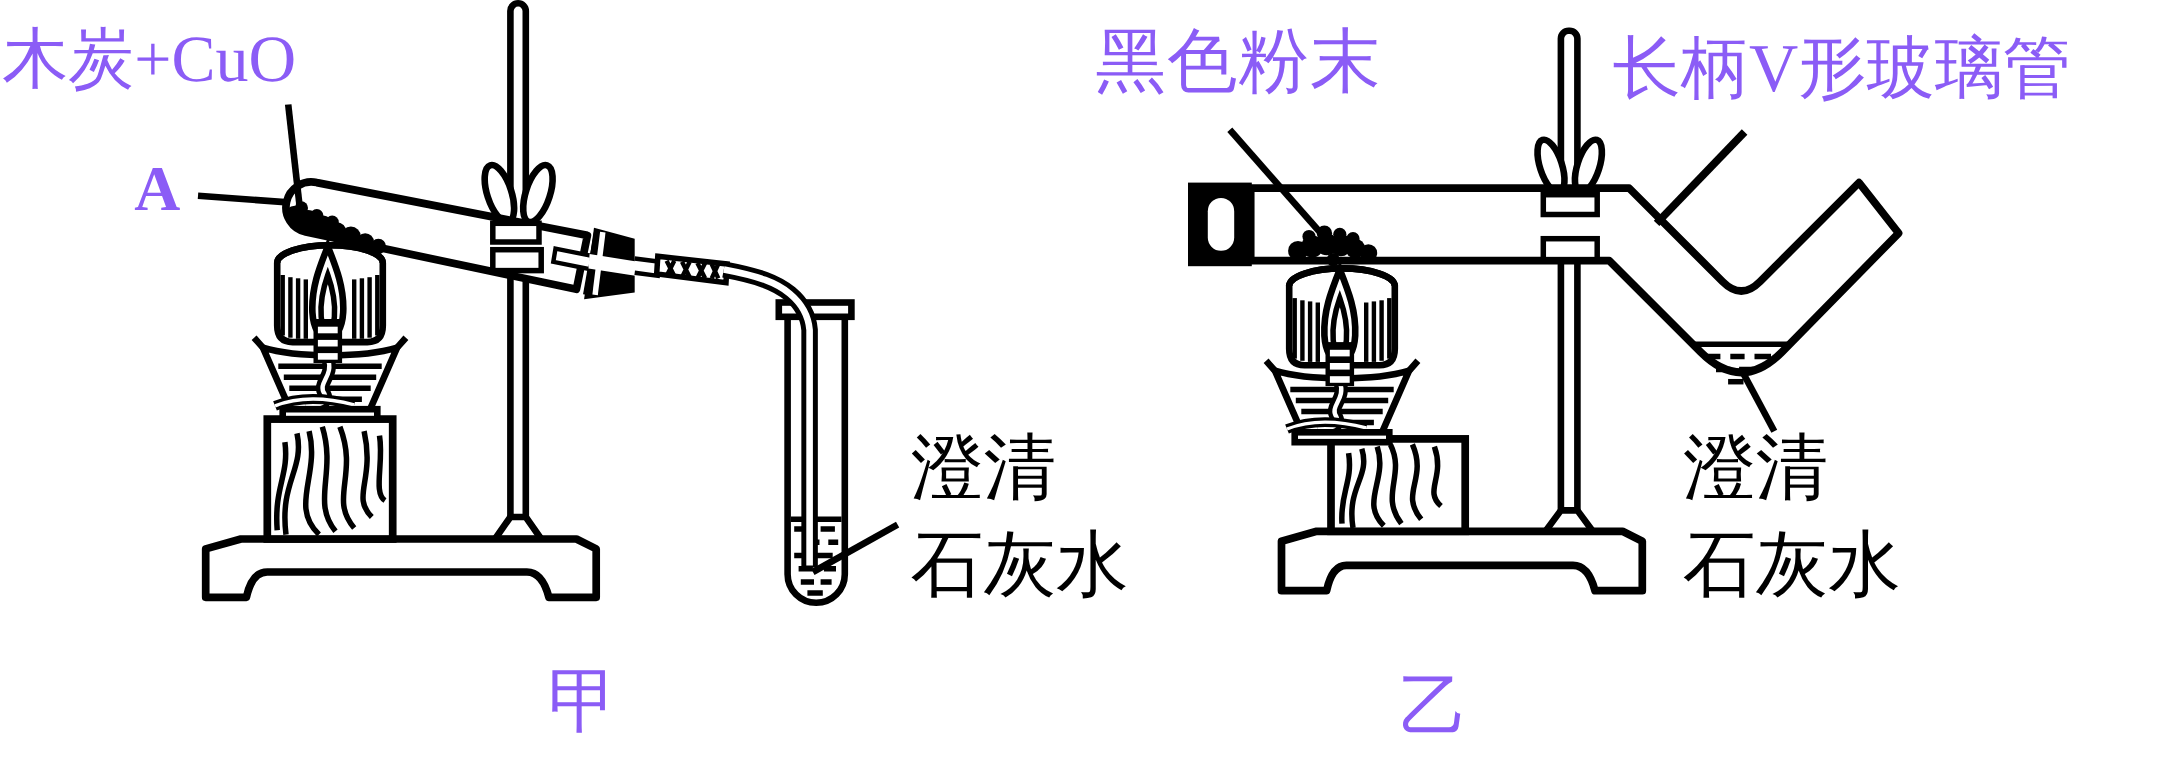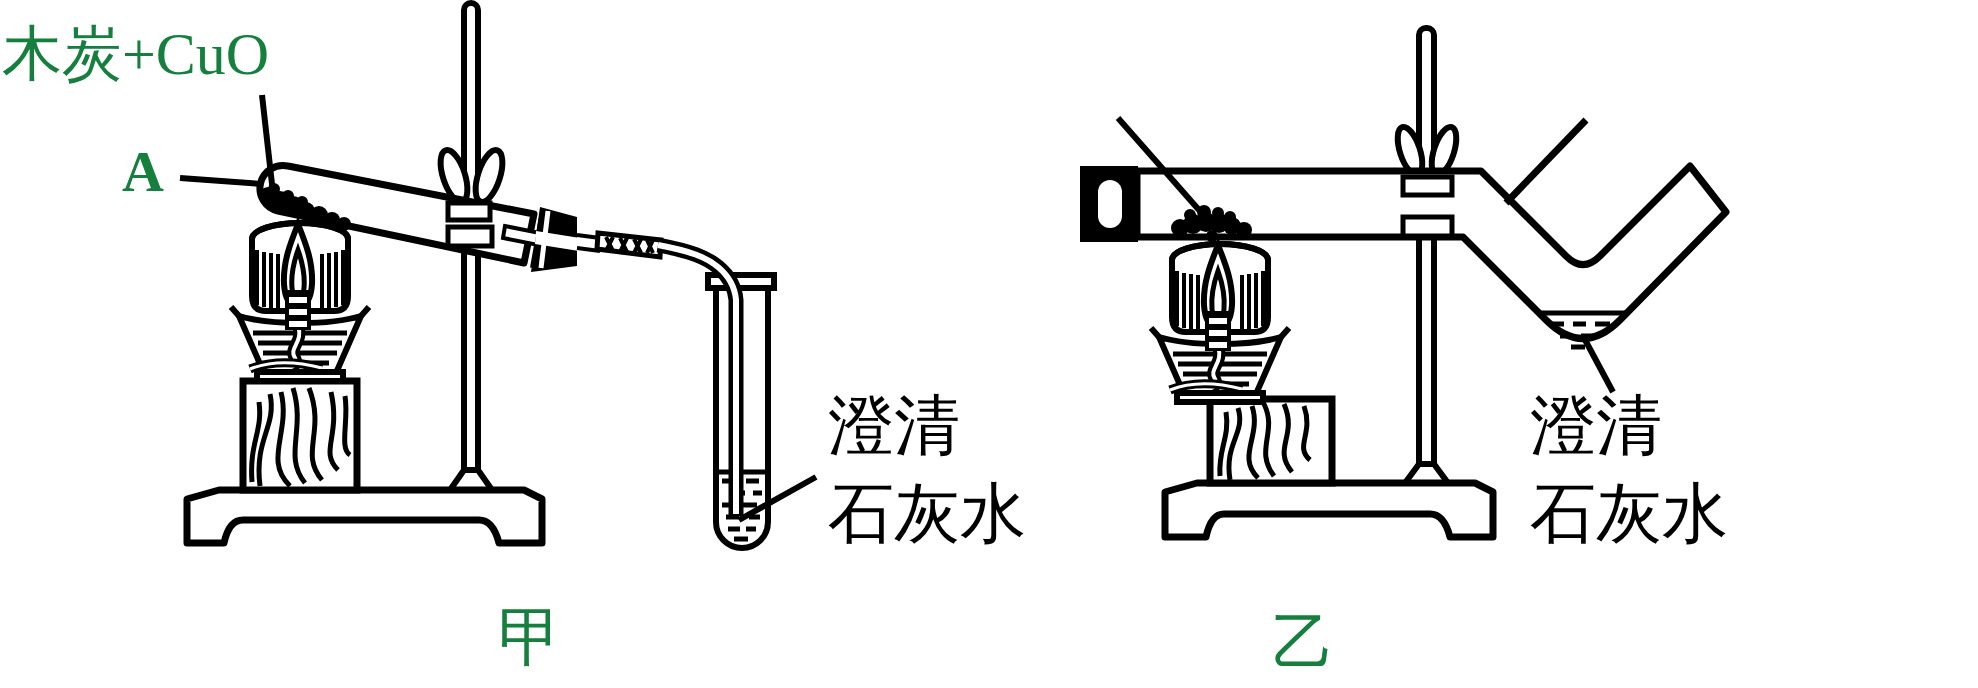--- a/index.html
+++ b/index.html
@@ -1,19 +1,19 @@
 <!DOCTYPE html>
 <html><head>
 <meta charset="utf-8">
 <style>
   html,body{margin:0;padding:0;background:#fff;}
   #stage{position:relative;width:1978px;height:688px;background:#fff;overflow:hidden;
          font-family:"Liberation Serif","DejaVu Serif",serif;color:#000;}
   #art{position:absolute;left:0;top:0;}
-  .lbl{position:absolute;white-space:nowrap;color:#15803d;}
+  .lbl{position:absolute;white-space:nowrap;color:#8b5cf6;}
   .lbl-reactants{left:2px;top:14px;font-size:60px;}
   .lbl-a{left:122px;top:138px;font-size:58px;font-weight:bold;}
   .lbl-jia{left:498px;top:594px;font-size:64px;}
   .lbl-yi{left:1272px;top:600px;font-size:62px;}
   .lbl-powder{left:996px;top:12px;font-size:64px;letter-spacing:1px;}
   .lbl-vtube{left:1466px;top:20px;font-size:62px;}
   .limewater{position:absolute;font-size:66px;line-height:1.33;}
   .limewater-left{left:828px;top:382px;width:240px;}
   .limewater-right{left:1530px;top:382px;width:240px;}
 </style>
@@ -224,19 +224,21 @@
 </svg>
 
 <div class="lbl lbl-reactants">木炭+CuO</div>
 <div class="lbl lbl-a">A</div>
 <div class="limewater limewater-left">
   <div>澄清</div>
   <div>石灰水</div>
 </div>
 <div class="lbl lbl-jia">甲</div>
 
+<div class="lbl lbl-powder">黑色粉末</div>
+<div class="lbl lbl-vtube">长柄V形玻璃管</div>
 <div class="limewater limewater-right">
   <div>澄清</div>
   <div>石灰水</div>
 </div>
 <div class="lbl lbl-yi">乙</div>
 
 </div>
 
 </body></html>

